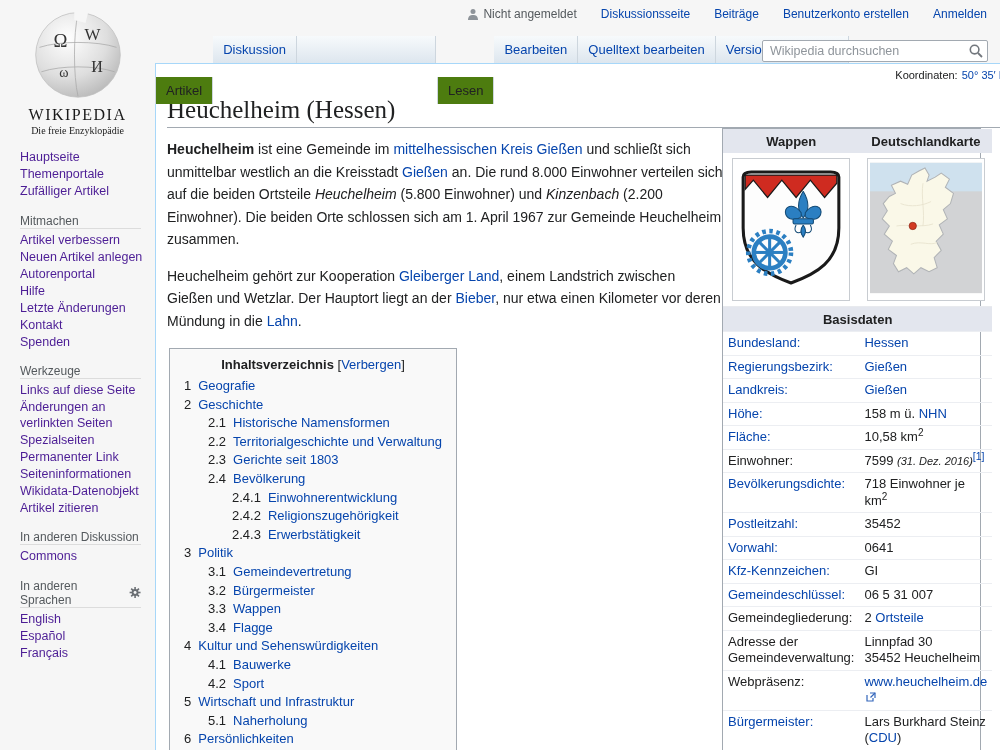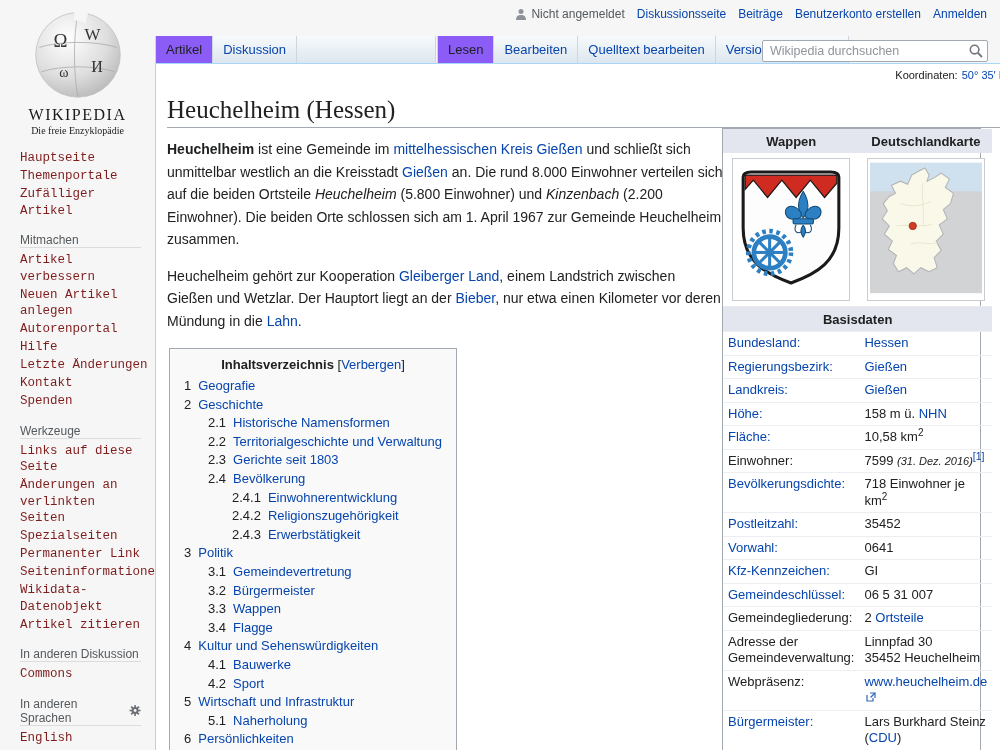--- a/index.html
+++ b/index.html
@@ -3,40 +3,40 @@
 <meta charset="utf-8">
 <style>
   html,body{margin:0;padding:0;background:#f6f6f6;}
   #page{position:relative;width:1000px;height:750px;overflow:hidden;
         font-family:"Liberation Sans",sans-serif;color:#202122;background:#f6f6f6;}
   a{text-decoration:none;color:#0645ad;cursor:pointer;}
   .redlink{color:#a55858;}
   .graytxt{color:#54595d;}
 
   
-  #personal{position:absolute;top:7px;right:13px;font-size:12px;display:flex;gap:12px;align-items:center;}
+  #personal{position:absolute;top:7px;right:13px;font-size:12px;display:flex;gap:24px;align-items:center;}
   #personal .usr{display:flex;gap:4px;align-items:center;color:#54595d;}
 
   
   #sidebar{position:absolute;left:0;top:0;width:155px;height:750px;padding-top:6px;box-sizing:border-box;}
   #logo{ text-align:center;cursor:pointer;}
   #logo-word{font-family:"Liberation Serif",serif;font-size:16px;letter-spacing:1.5px;color:#1a1a1a;margin-top:2px;}
   #logo-tag{font-family:"Liberation Serif",serif;font-size:10px;color:#1a1a1a;margin-top:1px;}
   .sb-group{margin:14px 0 0 20px;}
   .sb-group h3{font-size:12px;font-weight:normal;color:#54595d;margin:0 14px 4px 0;padding-bottom:0;
                border-bottom:1px solid #dcdcdc;display:flex;align-items:center;gap:4px;}
   .sb-group ul{list-style:none;margin:0;padding:0;}
   .sb-group li{font-size:12.5px;line-height:15.5px;margin:1.5px 0;}
-  .sb-group li a{color:#7f1d1d;font-family:Liberation Mono, monospace;}
+  .sb-group li a{color:#4c1d95;}
 
   
   .tab{height:27px;line-height:27px;font-size:13px;padding:0 10px;
        background:linear-gradient(#f7fafc,#dde6ee);border-right:1px solid #cdd6de;white-space:nowrap;}
   .tab:first-child{border-left:1px solid #cdd6de;}
-  .tab.active{background:#8b5cf6;color:#202122;}
+  .tab.active{background:#4d7c0f;color:#202122;margin-top:41px;}
   #tabs-left{position:absolute;left:155px;top:36px;display:flex;z-index:3;}
   #tabs-right{position:absolute;left:437px;top:36px;display:flex;z-index:3;}
   .tab a{color:#0645ad;}
   .tab-spacer{width:118px;}
 
   
   #searchbox{position:absolute;left:762px;top:40px;width:226px;height:22px;z-index:3;}
   #searchbox input{width:100%;height:100%;box-sizing:border-box;border:1px solid #a2a9b1;border-radius:2px;
       padding:0 24px 0 7px;font-size:12.5px;font-family:"Liberation Sans",sans-serif;color:#202122;background:#fff;}
   #searchbox input::placeholder{color:#8f959b;}

